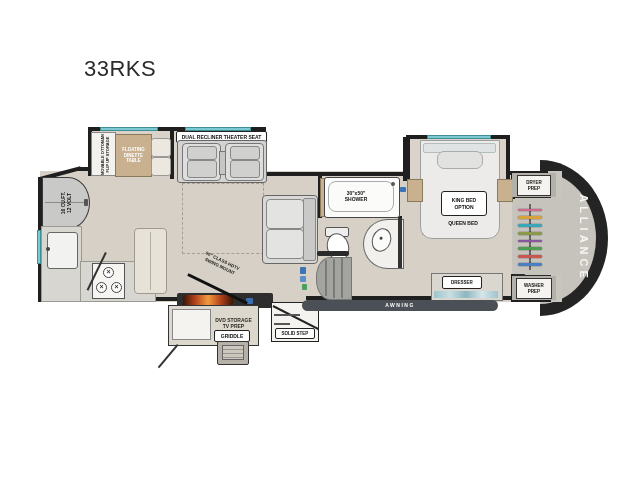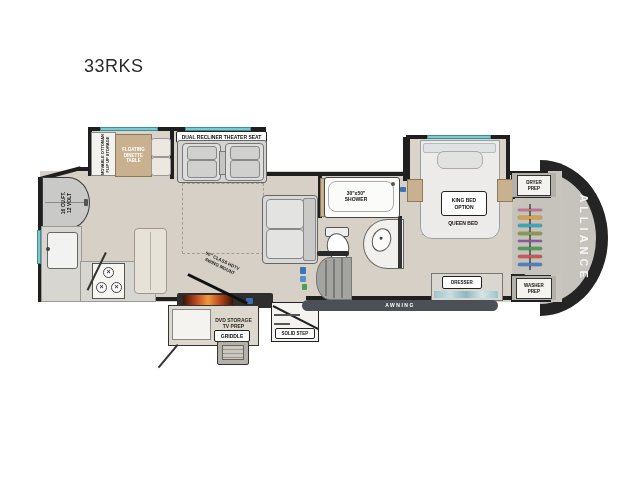--- a/index.html
+++ b/index.html
@@ -17,21 +17,21 @@
   .hanger{width:24px;height:4.5px;border-radius:2px;margin:2.5px 0;box-shadow:0 0 0 0.5px rgba(0,0,0,.25);}
   .rot90cw{transform:rotate(90deg);}
   .burner{width:9px;height:9px;border:1px solid #444;border-radius:50%;color:#333;
           font-size:7px;line-height:8px;text-align:center;font-weight:bold;background:#fff;}
 </style>
 </head>
 <body>
 
 <div id="stage">
 
-  <div class="abs" style="left:84px;top:56px;font-size:18px;color:#2b2b2b;letter-spacing:0.5px;">33RKS</div>
+  <div class="abs" style="left:84px;top:56px;font-size:22px;color:#2b2b2b;letter-spacing:0.5px;">33RKS</div>
 
   <div class="abs" style="left:0;top:0;width:640px;height:480px;">
 
     <div class="abs" style="left:540px;top:160px;width:68px;height:156px;background:#242424;
          border-radius:0 100% 100% 0 / 0 50% 50% 0;"></div>
     <div class="abs" style="left:540px;top:172px;width:56px;height:132px;background:#c6c3bd;
          border-radius:0 100% 100% 0 / 0 50% 50% 0;"></div>
 
     <div class="abs grain" style="left:40px;top:171px;width:505px;height:131px;background:#d6d0c6;"></div>
     <div class="abs grain" style="left:89px;top:129px;width:175px;height:47px;background:#d9d3c9;"></div>

